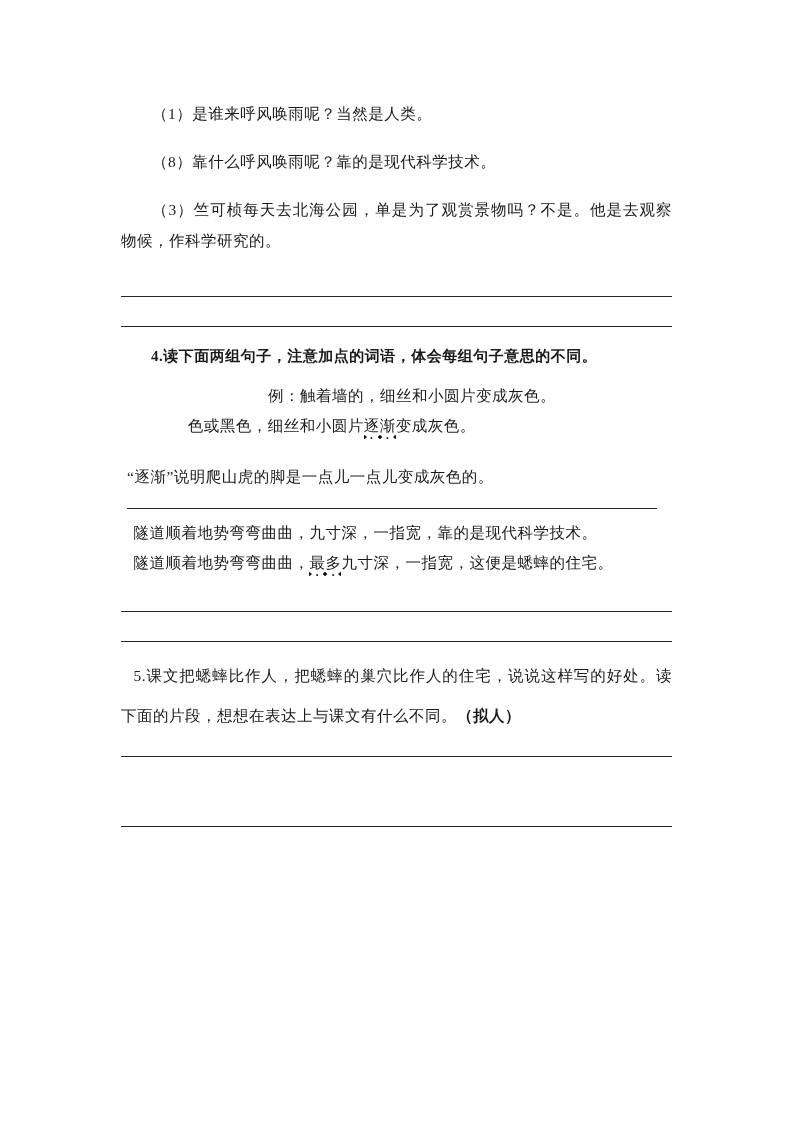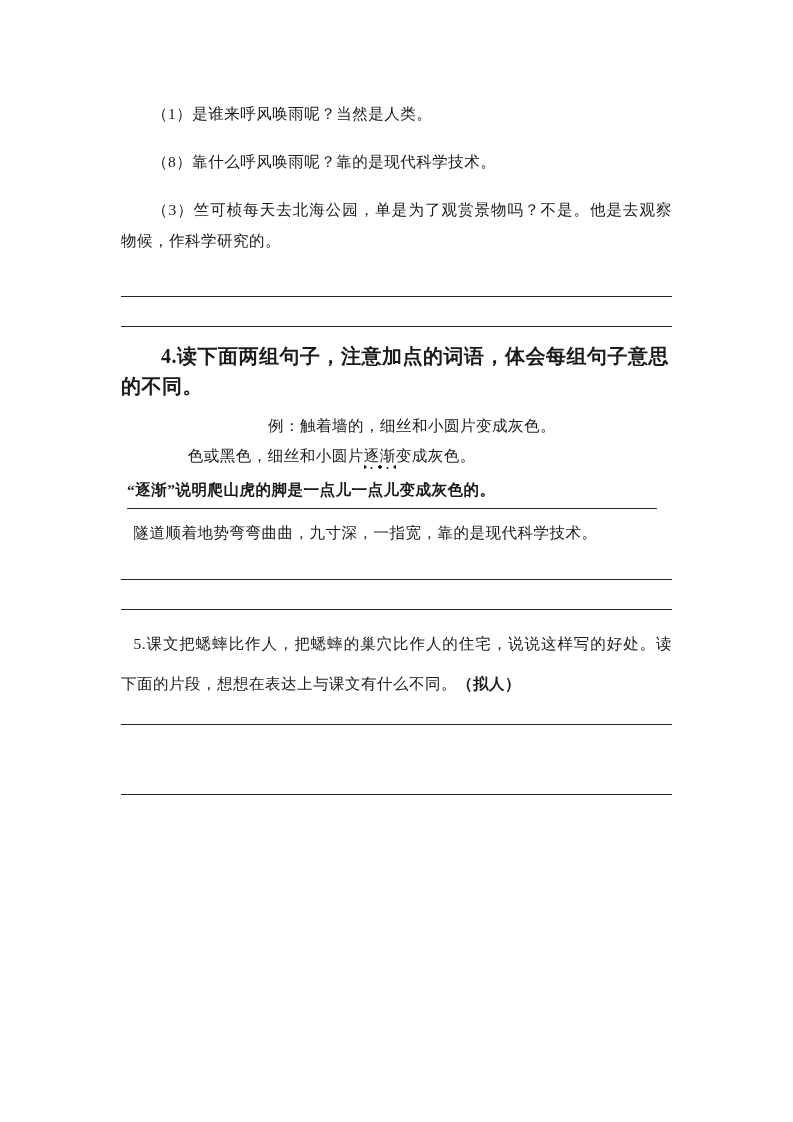--- a/index.html
+++ b/index.html
@@ -27,35 +27,34 @@
   .bl-2 { margin-top: 29px; }
   .bl-3 { margin-top: 31px; }
   .bl-4 { margin-top: 29px; }
   .bl-5 { margin-top: 20px; }
   .bl-6 { margin-top: 69px; }
 
   .q-heading {
     margin-top: 14px;
     line-height: 30px;
     font-weight: 700;
-    font-size: 20px;
+    font-size: 15px;
     text-indent: 2em;
   }
 
   .example-a { margin-top: 10px; line-height: 30px; text-indent: 2em; text-align: center; }
   .example-b { line-height: 30px; text-indent: 4.3em; }
 
   .answer-underline {
-    margin-top: 3px;
+    margin-top: 20px;
     margin-left: 6px;
     margin-right: 15px;
     line-height: 27px;
-    padding-bottom: 5px;
+    padding-bottom: 18px;
     border-bottom: 1px solid #262626;
-    font-weight: bold;
   }
 
   .pair-a { margin-top: 9px; line-height: 30px; text-indent: 0.8em; }
   .pair-b { line-height: 30px; text-indent: 0.8em; }
 
   
   .jiadian {
     background-image: radial-gradient(circle, #111 1.5px, transparent 1.9px);
     background-size: 1em 6px;
     background-repeat: repeat-x;
@@ -98,20 +97,21 @@
   <p class="q-heading">4.读下面两组句子，注意加点的词语，体会每组句子意思的不同。</p>
 
   <p class="example-a">例：触着墙的，细丝和小圆片变成灰色。</p>
 
   <p class="example-b"><span>色或黑色，细丝和小圆片</span><span class="jiadian">逐渐</span><span>变成灰色。</span></p>
 
   <p class="answer-underline">“逐渐”说明爬山虎的脚是一点儿一点儿变成灰色的。</p>
 
   <p class="pair-a">隧道顺着地势弯弯曲曲，九寸深，一指宽，靠的是现代科学技术。</p>
 
+  <p class="pair-b"><span>隧道顺着地势弯弯曲曲，</span><span class="jiadian">最多</span><span>九寸深，一指宽，这便是蟋蟀的住宅。</span></p>
 
   <div class="blank-line bl-3"></div>
   <div class="blank-line bl-4"></div>
 
   <p class="q5-heading"><span>5.课文把蟋蟀比作人，把蟋蟀的巢穴比作人的住宅，说说这样写的好处。读下面的片段，想想在表达上与课文有什么不同。</span><span class="bold-term">（拟人）</span></p>
 
 
   <div class="blank-line bl-5"></div>
   <div class="blank-line bl-6"></div>
 

